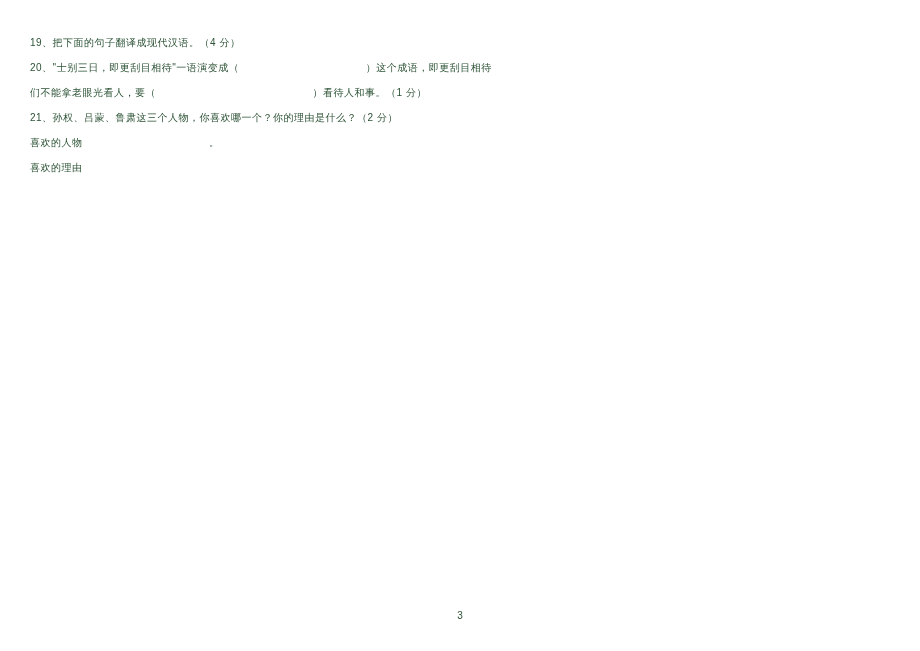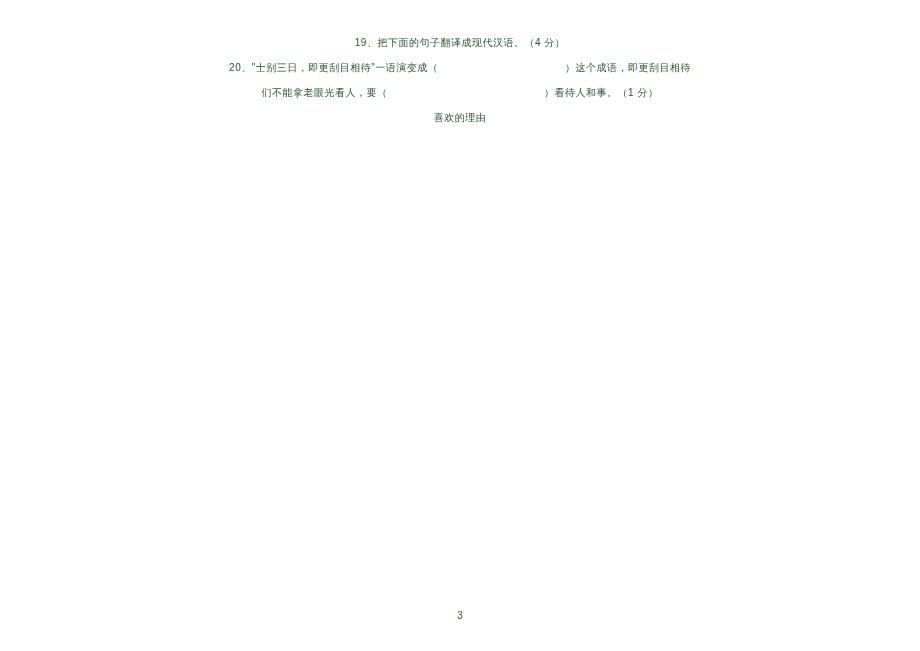--- a/index.html
+++ b/index.html
@@ -17,21 +17,20 @@
     .content {
       padding: 30px 30px 0 30px;
     }
     .line {
       font-size: 10px;
       color: #2b5134;
       line-height: 25px;
       letter-spacing: 0.5px;
       white-space: nowrap;
       overflow: visible;
-      text-align: center;
     }
     .page-number {
       position: absolute;
       bottom: 30px;
       left: 0;
       right: 0;
       text-align: center;
       font-size: 10px;
       color: #2b5134;
     }
@@ -50,16 +49,22 @@
   <div class="line">
     <span>20、"士别三日，即更刮目相待"一语演变成（</span>
     <span class="blank w120"></span>
     <span>）这个成语，即更刮目相待</span>
   </div>
   <div class="line">
     <span>们不能拿老眼光看人，要（</span>
     <span class="blank w150"></span>
     <span>）看待人和事。（1 分）</span>
   </div>
+  <div class="line">21、孙权、吕蒙、鲁肃这三个人物，你喜欢哪一个？你的理由是什么？（2 分）</div>
+  <div class="line">
+    <span>喜欢的人物</span>
+    <span class="blank w120"></span>
+    <span>。</span>
+  </div>
   <div class="line">喜欢的理由</div>
 </div>
 
 <div class="page-number">3</div>
 
 </body></html>

